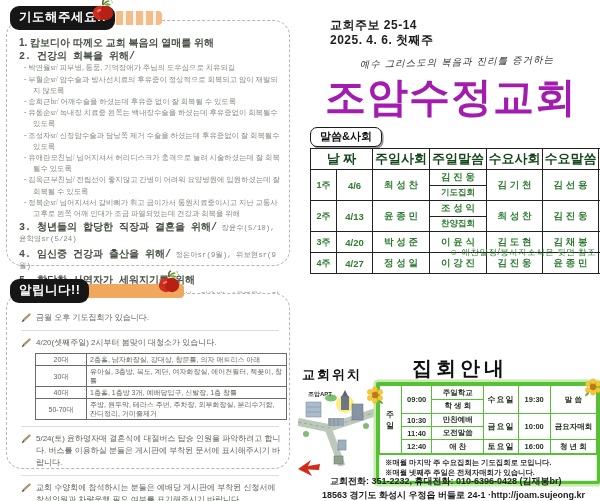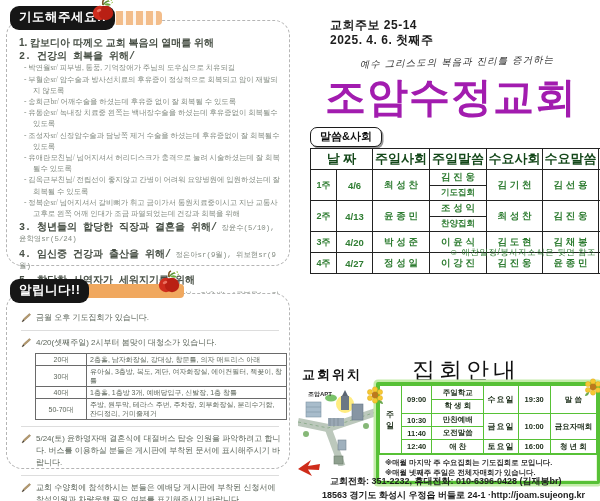--- a/index.html
+++ b/index.html
@@ -50,37 +50,37 @@
   table.sched th{border:1.3px solid #222;font-size:13px;color:#14481a;padding:1px 0;height:15px;}
   table.sched td{border:1.3px solid #222;font-size:9.5px;font-weight:bold;color:#2f7d32;
                  text-align:center;padding:0;}
   table.sched td.wk{color:#2f7d32;font-size:9px;}
   .split .top{border-bottom:1px solid #222;padding:1px 0;}
   .split .bot{padding:1px 0;font-size:8.5px;}
   .sched-note{position:absolute;left:368px;top:247px;width:228px;text-align:right;
               font-size:8.5px;color:#2f7d32;letter-spacing:.5px;}
 
   
-  .meet-title{position:absolute;left:412px;top:355px;font-size:23px;font-weight:400;
+  .meet-title{position:absolute;left:412px;top:355px;font-size:20px;font-weight:700;
               letter-spacing:4px;color:#101010;text-align:right;}
   .loc-label{position:absolute;left:302px;top:366px;font-size:13px;font-weight:900;
              letter-spacing:2px;color:#101010;}
   .map{position:absolute;left:298px;top:382px;}
 
   .meet-box{position:absolute;left:376px;top:382px;width:218px;background:#fff;
             border:3px solid #57c136;box-shadow:0 0 0 2.5px #c4ecaa, inset 0 0 0 1px #e2f6d2;
             border-radius:2px;}
   table.meet{border-collapse:collapse;width:100%;table-layout:fixed;}
   table.meet td{border:1.4px solid #57c136;text-align:center;color:#22331f;
                 font-size:7.5px;font-weight:bold;padding:1px 0;}
   table.meet td.day{font-size:8px;letter-spacing:1px;}
   .meet-split div{padding:1px 0;}
   .meet-split div:first-child{border-bottom:1px solid #57c136;}
   .meet-notes{padding:3px 4px 3px 6px;font-size:7.4px;line-height:10px;color:#333;font-weight:bold;
-              border-top:1.4px solid #57c136;}
+              border-top:1.4px solid #57c136;font-family:Liberation Serif, serif;}
   .flower{position:absolute;z-index:5;}
 
   
   .footer-line1{position:absolute;left:322px;top:489px;font-size:9px;font-weight:bold;color:#1d1d1d;}
   .footer-line1 .web{font-weight:bold;}
   .footer-line2{position:absolute;left:330px;top:475px;font-size:9px;font-weight:bold;color:#1d1d1d;}
   .red-mark{position:absolute;left:298px;top:460px;}
 </style>
 </head>
 <body>

